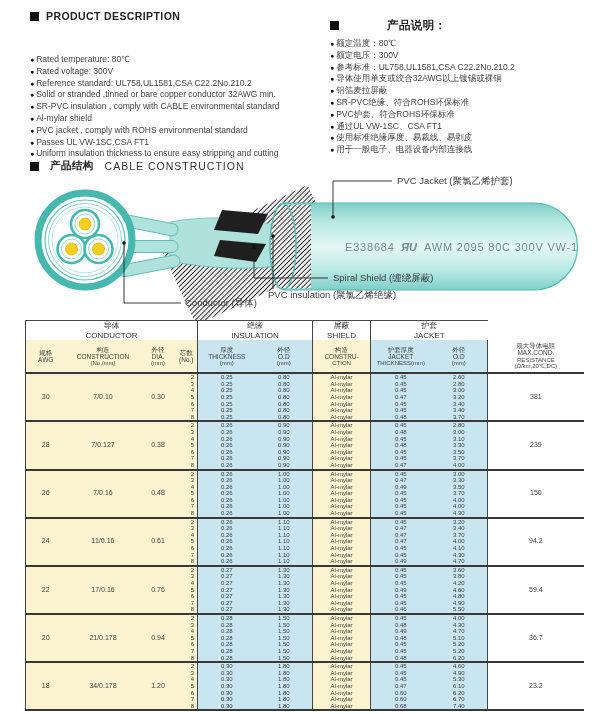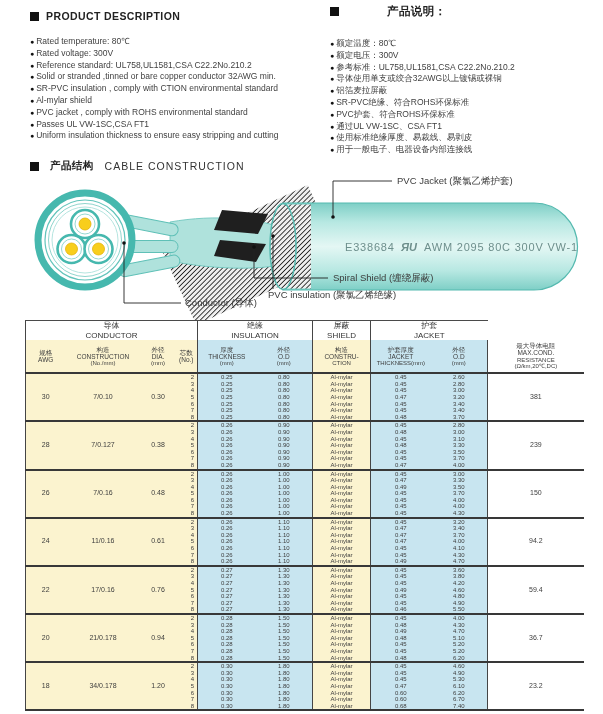--- a/index.html
+++ b/index.html
@@ -35,31 +35,31 @@
 </style>
 </head>
 <body>
 
 <div class="page">
 
   <div class="sec-head" style="left:30px;top:10px;">
     <span class="sq"></span>
     <span>PRODUCT DESCRIPTION</span>
   </div>
-  <div class="sec-head" style="left:330px;top:4px;font-size:11.5px;gap:48px;">
+  <div class="sec-head" style="left:330px;top:18px;font-size:11.5px;gap:48px;">
     <span class="sq"></span>
     <span>产品说明：</span>
   </div>
 
-  <ul class="bullets" style="left:30px;top:36px;">
+  <ul class="bullets" style="left:30px;top:54px;">
       <li>Rated temperature: 80℃</li>
       <li>Rated voltage: 300V</li>
       <li>Reference standard: UL758,UL1581,CSA C22.2No.210.2</li>
       <li>Solid or stranded ,tinned or bare copper conductor 32AWG min.</li>
-      <li>SR-PVC insulation , comply with CTION environmental standard</li>
+      <li>SR-PVC insulation , comply with CABLE environmental standard</li>
       <li>Al-mylar shield</li>
       <li>PVC jacket , comply with ROHS environmental standard</li>
       <li>Passes UL VW-1SC,CSA FT1</li>
       <li>Uniform insulation thickness to ensure easy stripping and cutting</li>
     </ul>
   <ul class="bullets" style="left:330px;top:38px;">
       <li>额定温度：80℃</li>
       <li>额定电压：300V</li>
       <li>参考标准：UL758,UL1581,CSA C22.2No.210.2</li>
       <li>导体使用单支或绞合32AWG以上镀锡或裸铜</li>

